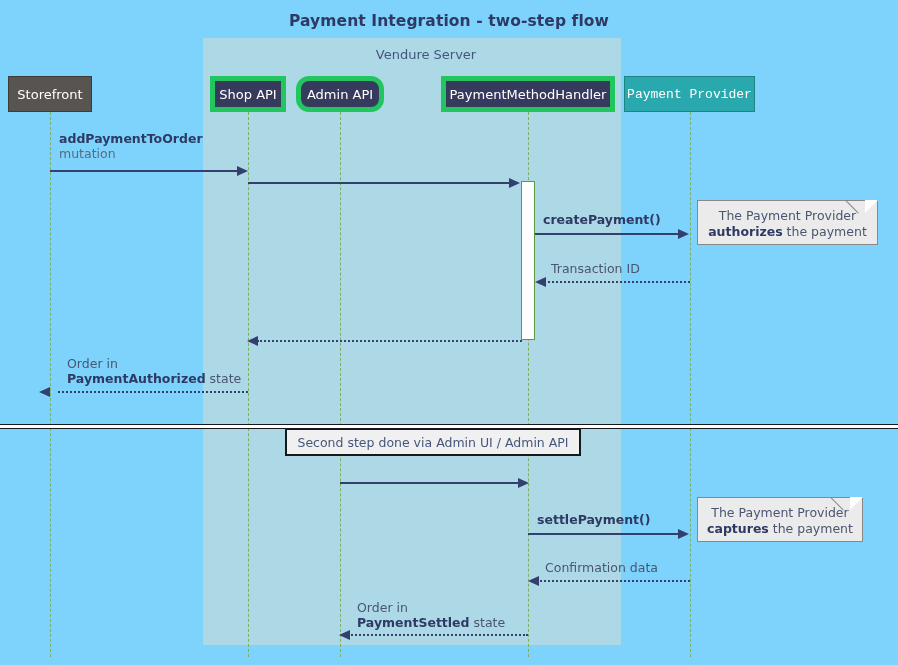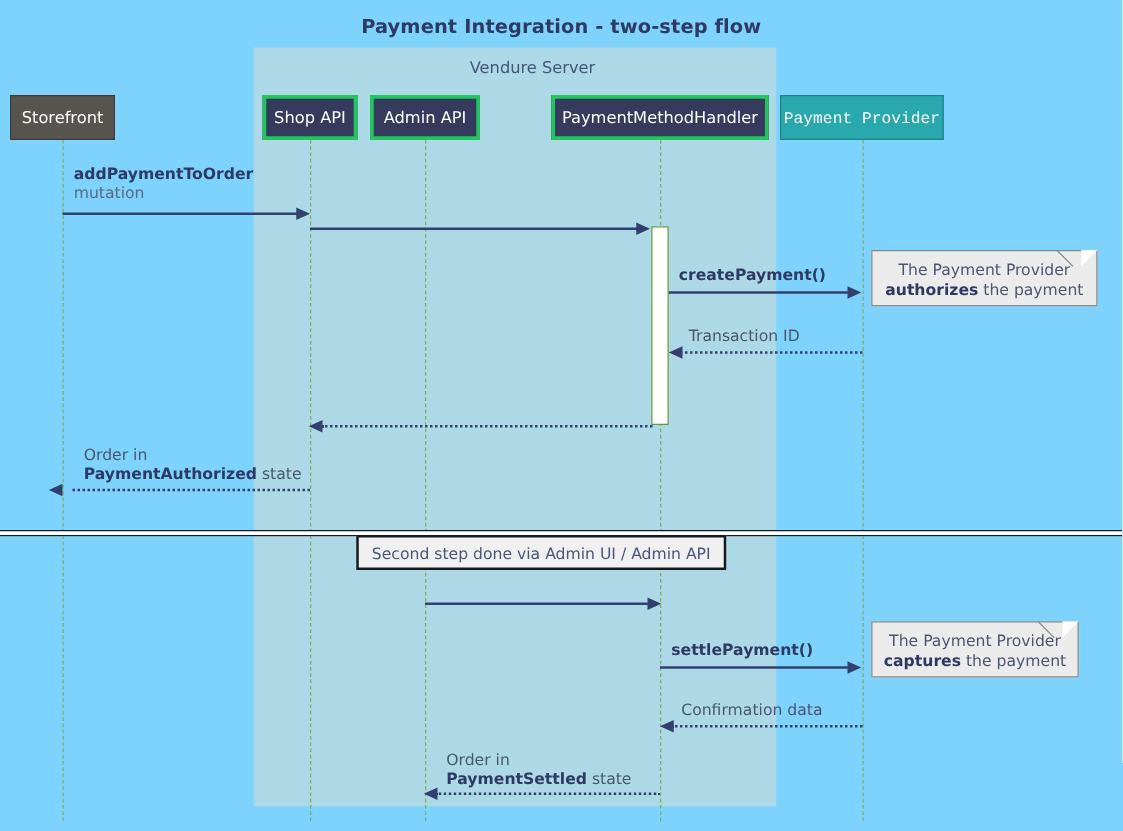--- a/index.html
+++ b/index.html
@@ -62,21 +62,21 @@
     box-sizing: border-box;
     color: #ffffff;
     font-size: 13px;
     display: flex;
     align-items: center;
     justify-content: center;
     white-space: nowrap;
     padding: 4px 10px;
   }
   .p-storefront   { background: #585450; border: 1px solid #3e3b38; }
-  .p-dark         { background: #363b5e; border: 3px solid #22c55e; }
+  .p-dark         { background: #363b5e; border: 5px solid #22c55e; }
   .p-provider     { background: #29a8ad; border: 1px solid #1d8387; }
 
   
   .activation {
     background: #ffffff;
     border: 1px solid #5c9a43;
     box-sizing: border-box;
   }
 
   
@@ -166,21 +166,21 @@
   <div class="abs" id="group-label">Vendure Server</div>
 
   <div class="abs lifeline" style="left:50px;"></div>
   <div class="abs lifeline" style="left:248px;"></div>
   <div class="abs lifeline" style="left:340px;"></div>
   <div class="abs lifeline" style="left:528px;"></div>
   <div class="abs lifeline" style="left:690px;"></div>
 
   <div class="abs participant p-storefront" style="left:8px;  width:84px;">Storefront</div>
   <div class="abs participant p-dark" style="left:210px; width:76px;">Shop API</div>
-  <div class="abs participant p-dark" style="left:296px; width:88px;">Admin API</div>
+  <div class="abs participant p-dark" style="left:296px; width:88px;border-radius:13px;">Admin API</div>
   <div class="abs participant p-dark" style="left:441px; width:174px;">PaymentMethodHandler</div>
   <div class="abs participant p-provider" style="left:624px; width:131px;font-family:Liberation Mono, monospace;">Payment Provider</div>
 
   <div class="abs activation" style="left:521px; top:181px; width:14px; height:159px;"></div>
 
   <div class="abs msg-label" style="left:59px; top:131px;">
     <div><b>addPaymentToOrder</b></div>
     <div><span class="lt">mutation</span></div>
   </div>
   <div class="abs arrow-line" style="left:50px; top:170px; width:188px;"></div>

